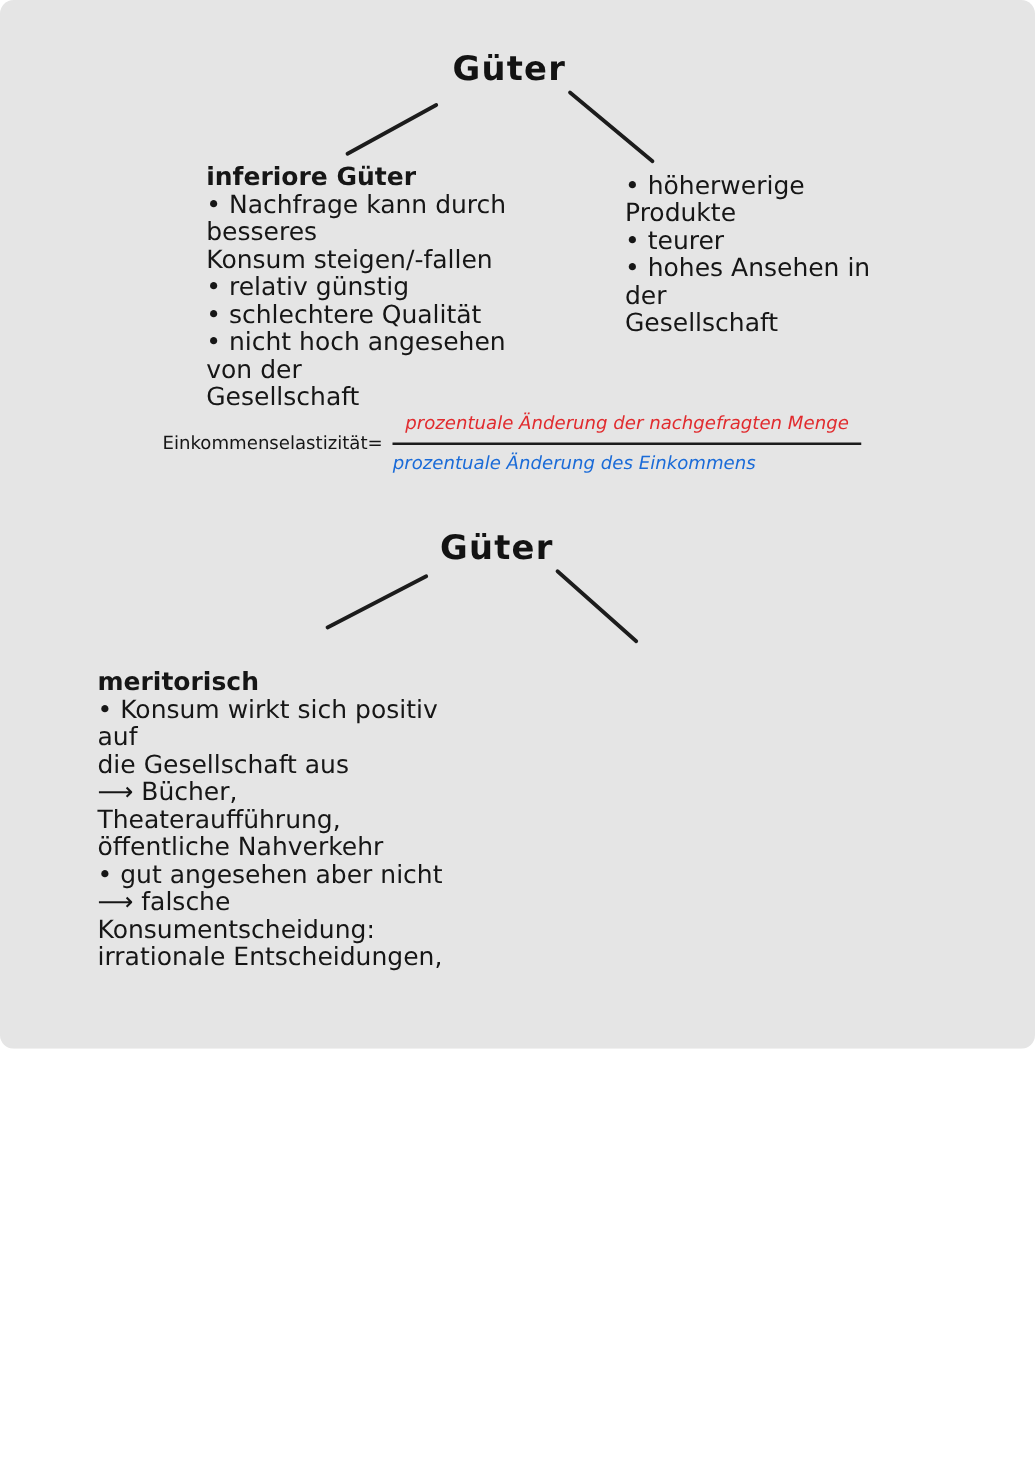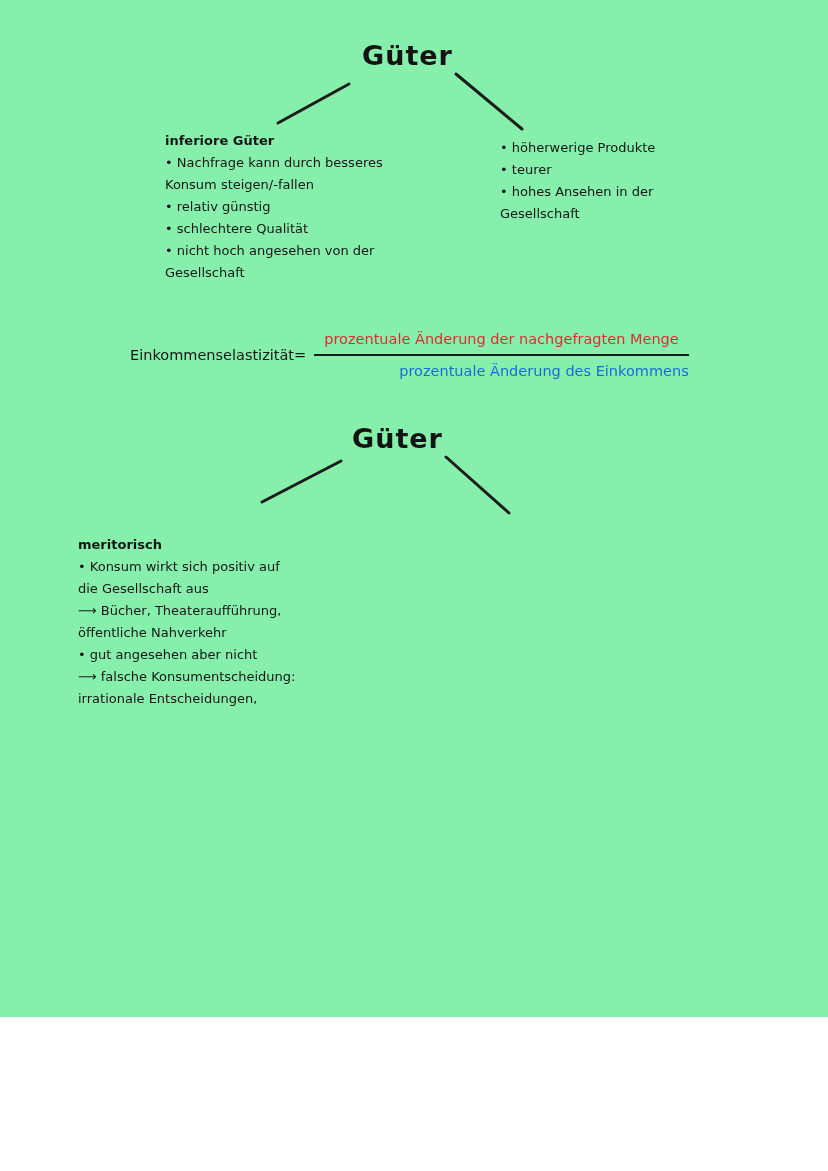--- a/index.html
+++ b/index.html
@@ -1,55 +1,56 @@
 <!DOCTYPE html>
 <html><head>
 <meta charset="utf-8">
 <style>
   html, body { margin: 0; padding: 0; background: #ffffff; }
   .page {
     position: relative;
     width: 828px;
-    height: 1017px;
-    background: #86efac;
+    height: 839px;
+    background: #e5e5e5;
     font-family: "DejaVu Sans", sans-serif;
     color: #151515;
     overflow: hidden;
+    border-radius: 11px;
   }
   .tree-title {
     position: absolute;
     font-size: 27px;
     font-weight: bold;
     letter-spacing: 1px;
     color: #131313;
   }
   .connectors {
     position: absolute;
     left: 0; top: 0;
     width: 828px; height: 1171px;
     pointer-events: none;
   }
   .block {
     position: absolute;
-    font-size: 13px;
+    font-size: 20px;
     line-height: 22px;
     color: #161616;
   }
   .block .heading { font-weight: bold; }
   .formula {
     position: absolute;
     left: 130px;
     top: 331px;
     display: flex;
     align-items: center;
     gap: 8px;
     font-size: 14.5px;
   }
   .formula .label { white-space: nowrap; color: #161616; }
-  .fraction { text-align: right; display: inline-block; }
+  .fraction { text-align: left; display: inline-block; font-style: italic; }
   .fraction .num {
     padding: 0 10px 7px 10px;
     border-bottom: 2.5px solid #1c1c1c;
     white-space: nowrap;
   }
   .fraction .den {
     padding-top: 7px;
     white-space: nowrap;
   }
 </style>

